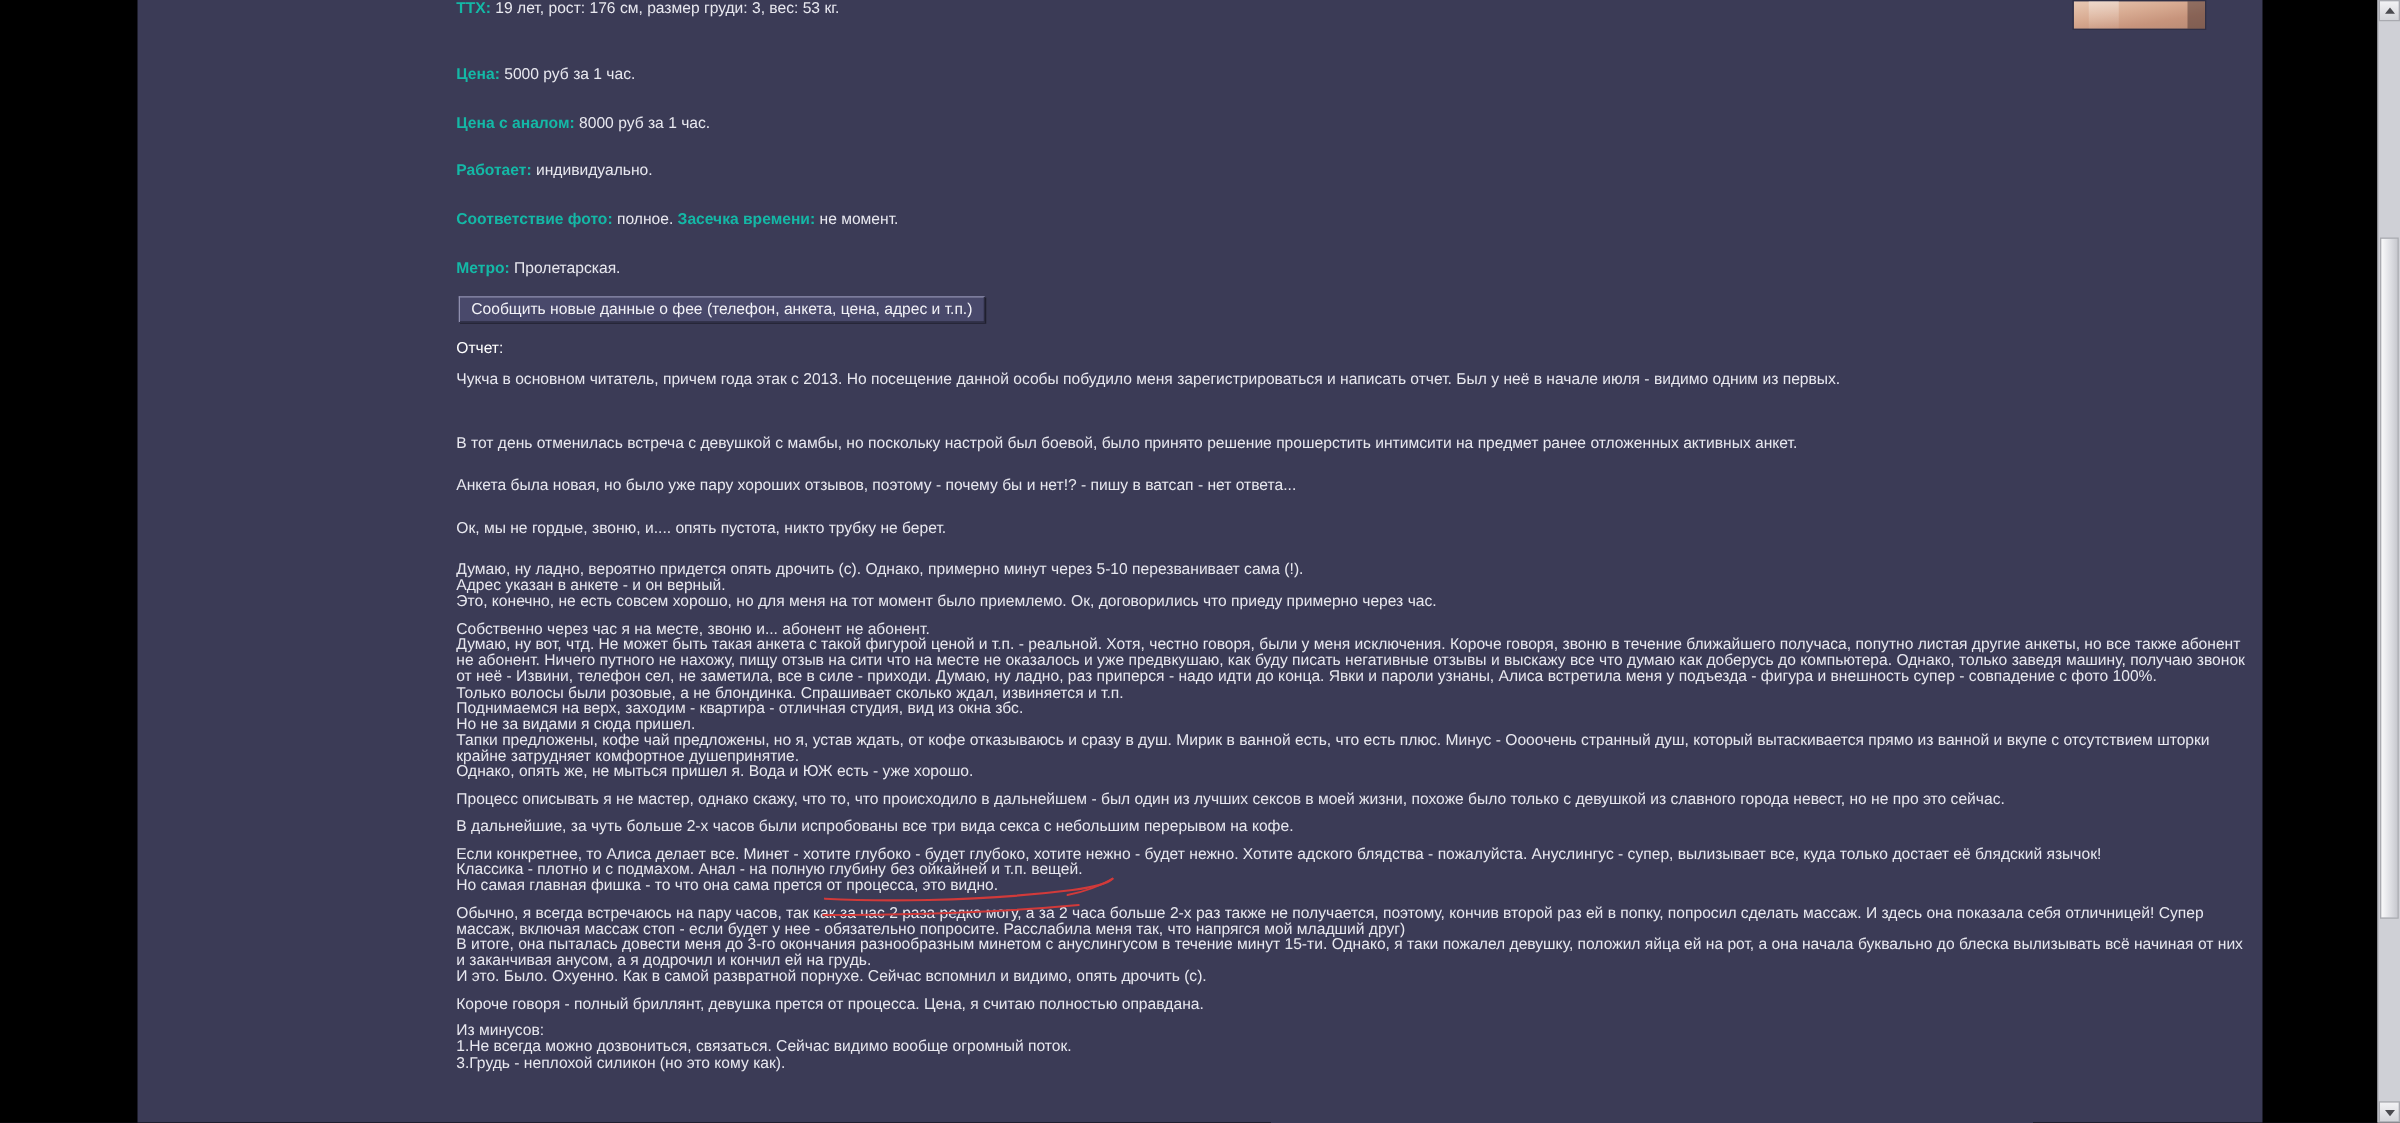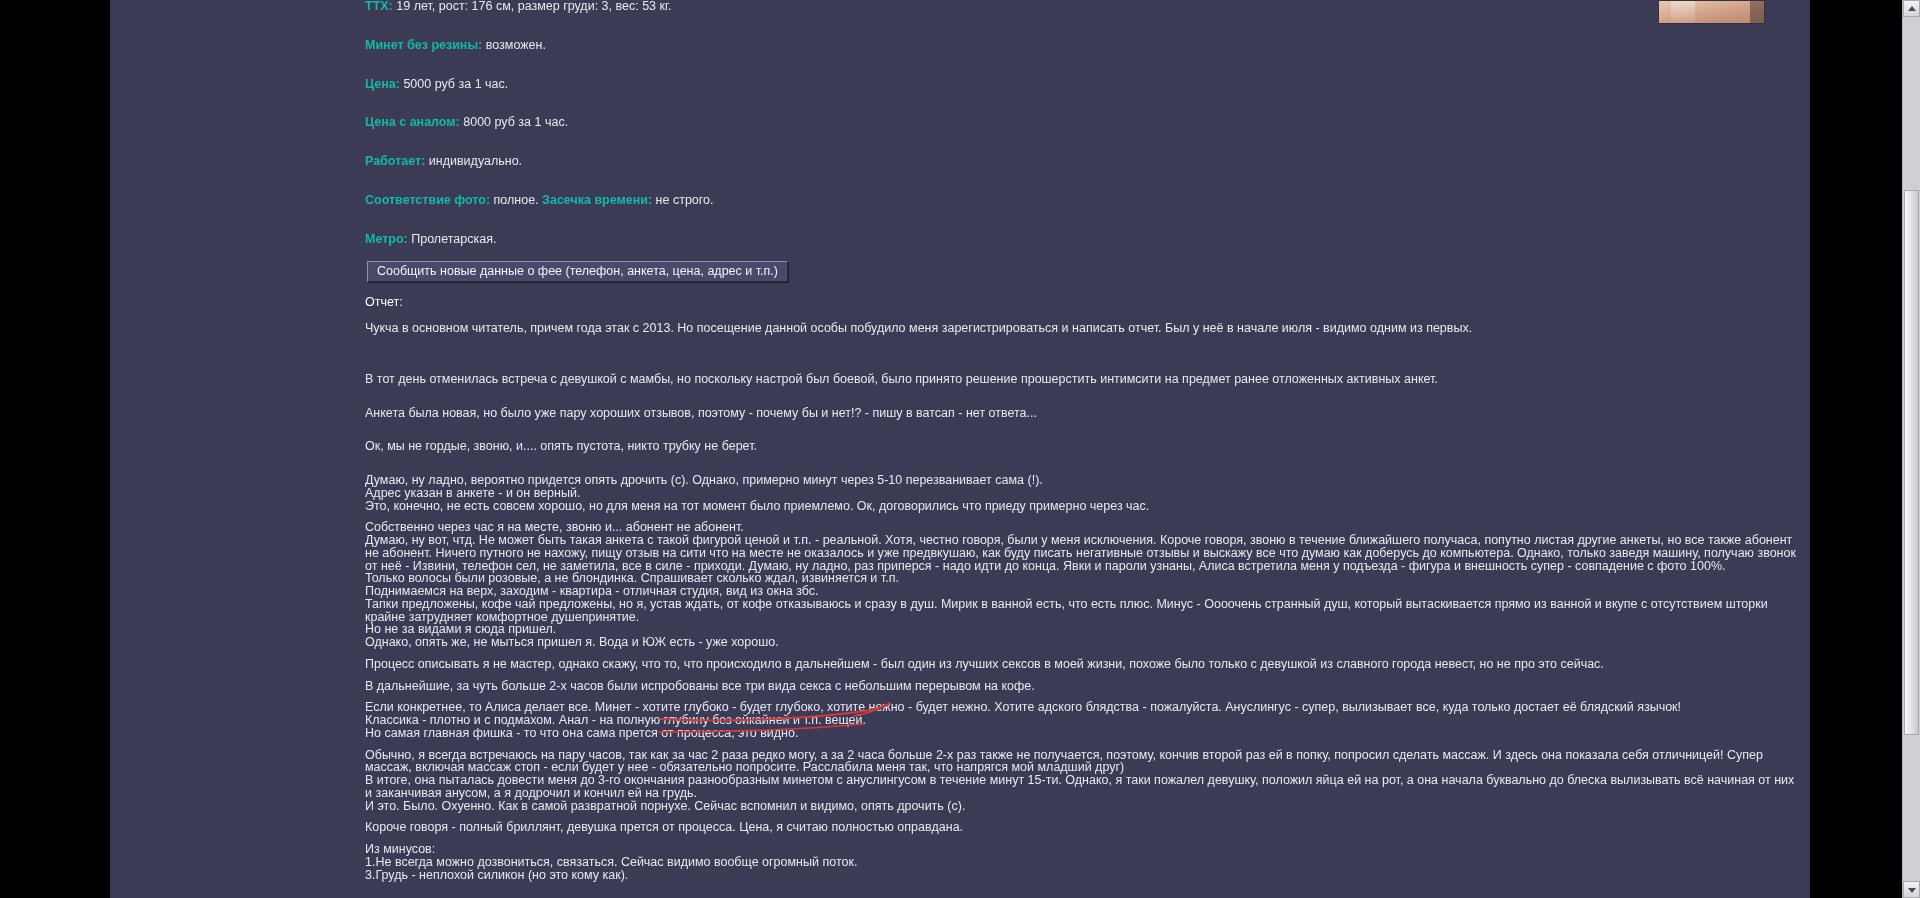--- a/index.html
+++ b/index.html
@@ -175,24 +175,20 @@
     <div class="content">
       <div class="inner txt">
 
         <div class="para">
           <span class="b">ТТХ:</span>
           <span>19 лет, рост: 176 см, размер груди: 3, вес: 53 кг.</span>
         </div>
 
         <div class="spacer-md"></div>
 
-        <div class="para">
-          <span class="b">Минет без резины:</span>
-          <span>возможен.</span>
-        </div>
 
         <div class="spacer-md"></div>
 
         <div class="para">
           <span class="b">Цена:</span>
           <span>5000 руб за 1 час.</span>
         </div>
 
         <div class="spacer-md"></div>
 
@@ -207,21 +203,21 @@
           <span class="b">Работает:</span>
           <span>индивидуально.</span>
         </div>
 
         <div class="spacer-md"></div>
 
         <div class="para">
           <span class="b">Соответствие фото:</span>
           <span>полное.</span>
           <span class="b">Засечка времени:</span>
-          <span>не строго.</span>
+          <span>не момент.</span>
         </div>
 
         <div class="spacer-md"></div>
 
         <div class="para">
           <span class="b">Метро:</span>
           <span>Пролетарская.</span>
         </div>
 
         <button class="report-btn">Сообщить новые данные о фее (телефон, анкета, цена, адрес и т.п.)</button>
@@ -241,22 +237,22 @@
         <div class="para tight">Думаю, ну ладно, вероятно придется опять дрочить (с). Однако, примерно минут через 5-10 перезванивает сама (!).</div>
         <div class="para tight">Адрес указан в анкете - и он верный.</div>
         <div class="para tight">Это, конечно, не есть совсем хорошо, но для меня на тот момент было приемлемо. Ок, договорились что приеду примерно через час.</div>
 
         <div class="spacer-sm"></div>
 
         <div class="para tight">Собственно через час я на месте, звоню и... абонент не абонент.</div>
         <div class="para tight">Думаю, ну вот, чтд. Не может быть такая анкета с такой фигурой ценой и т.п. - реальной. Хотя, честно говоря, были у меня исключения. Короче говоря, звоню в течение ближайшего получаса, попутно листая другие анкеты, но все также абонент не абонент. Ничего путного не нахожу, пищу отзыв на сити что на месте не оказалось и уже предвкушаю, как буду писать негативные отзывы и выскажу все что думаю как доберусь до компьютера. Однако, только заведя машину, получаю звонок от неё - Извини, телефон сел, не заметила, все в силе - приходи. Думаю, ну ладно, раз приперся - надо идти до конца. Явки и пароли узнаны, Алиса встретила меня у подъезда - фигура и внешность супер - совпадение с фото 100%.</div>
         <div class="para tight">Только волосы были розовые, а не блондинка. Спрашивает сколько ждал, извиняется и т.п.</div>
         <div class="para tight">Поднимаемся на верх, заходим - квартира - отличная студия, вид из окна збс.</div>
+        <div class="para tight">Но не за видами я сюда пришел.</div>
         <div class="para tight">Тапки предложены, кофе чай предложены, но я, устав ждать, от кофе отказываюсь и сразу в душ. Мирик в ванной есть, что есть плюс. Минус - Оооочень странный душ, который вытаскивается прямо из ванной и вкупе с отсутствием шторки крайне затрудняет комфортное душепринятие.</div>
-        <div class="para tight">Но не за видами я сюда пришел.</div>
         <div class="para tight">Однако, опять же, не мыться пришел я. Вода и ЮЖ есть - уже хорошо.</div>
 
         <div class="spacer-sm"></div>
 
         <div class="para tight">Процесс описывать я не мастер, однако скажу, что то, что происходило в дальнейшем - был один из лучших сексов в моей жизни, похоже было только с девушкой из славного города невест, но не про это сейчас.</div>
 
         <div class="spacer-sm"></div>
 
         <div class="para tight">В дальнейшие, за чуть больше 2-х часов были испробованы все три вида секса с небольшим перерывом на кофе.</div>
 

